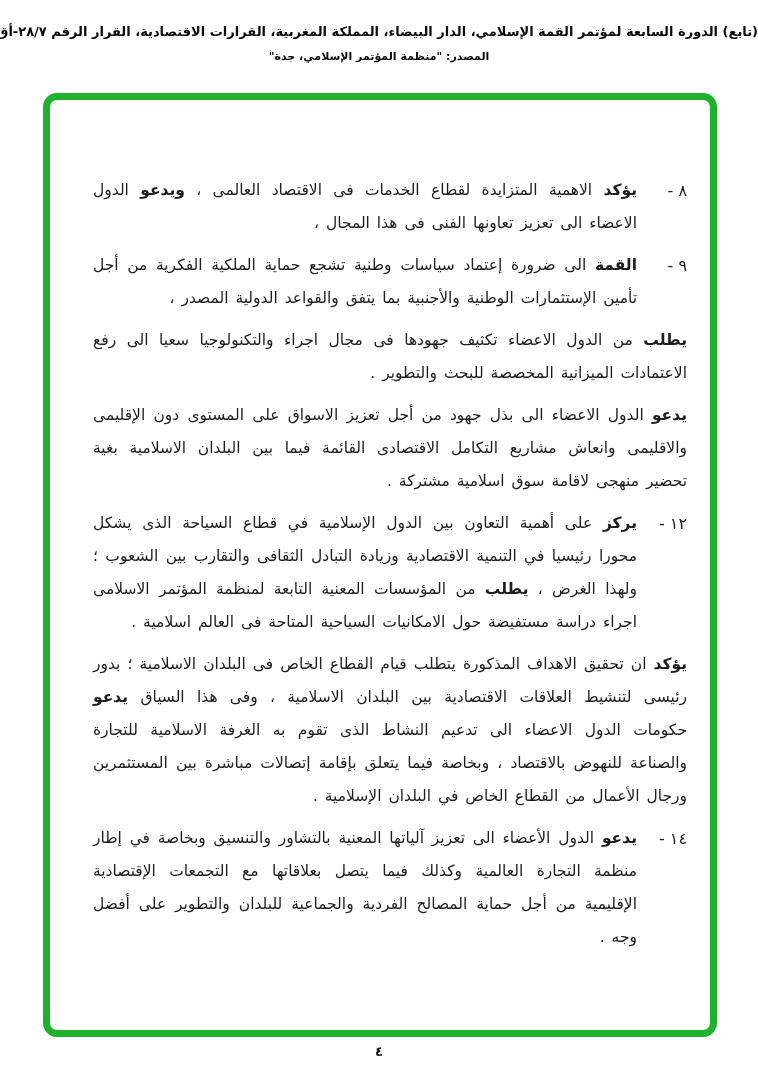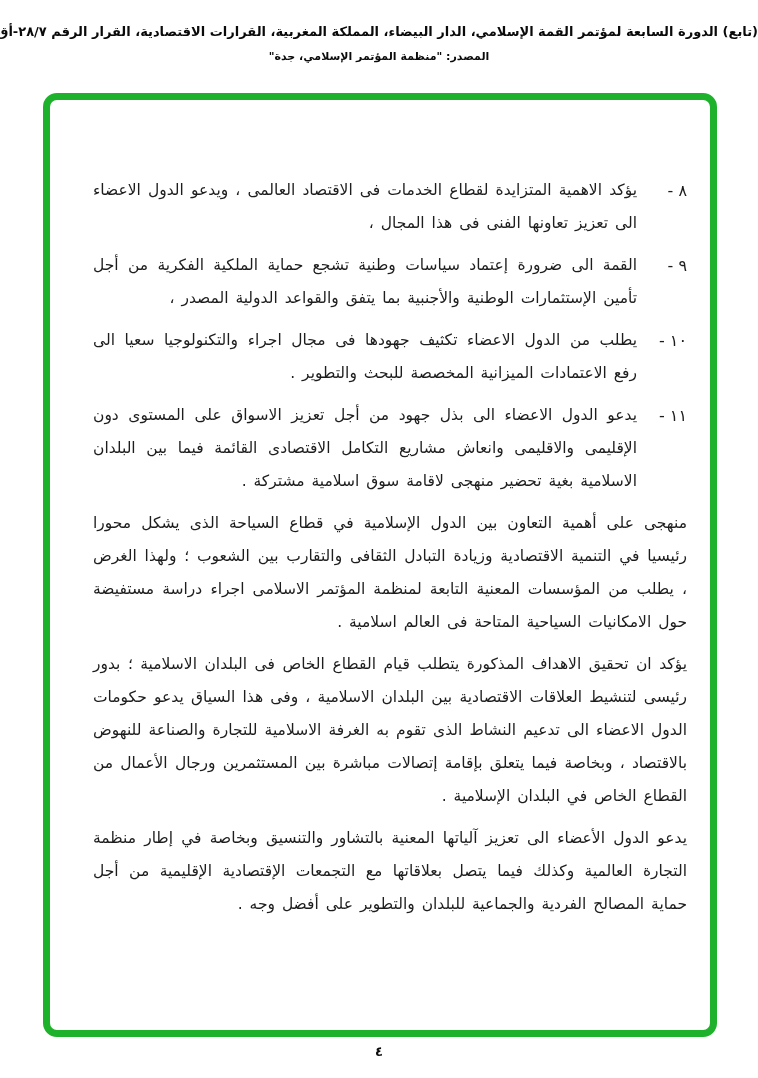--- a/index.html
+++ b/index.html
@@ -72,21 +72,21 @@
   }
   .para-text {
     flex: 1;
     font-size: 15.5px;
     line-height: 33px;
     text-align: justify;
     word-spacing: 2px;
     color: #1d1d1d;
   }
   .para-text b {
-    font-weight: normal;
+    font-weight: bold;
   }
   
   .page-footer {
     position: absolute;
     top: 1044px;
     left: 0;
     width: 100%;
     text-align: center;
     font-size: 13px;
     font-weight: bold;
@@ -108,33 +108,33 @@
   <div class="resolution-list">
       <div class="para">
         <div class="para-num">٨ -</div>
         <div class="para-text"><b>يؤكد</b><span> الاهمية المتزايدة لقطاع الخدمات فى الاقتصاد العالمى ، </span><b>ويدعو</b><span> الدول الاعضاء الى تعزيز تعاونها الفنى فى هذا المجال ،</span></div>
       </div>
       <div class="para">
         <div class="para-num">٩ -</div>
         <div class="para-text"><b>القمة</b><span> الى ضرورة إعتماد سياسات وطنية تشجع حماية الملكية الفكرية من أجل تأمين الإستثمارات الوطنية والأجنبية بما يتفق والقواعد الدولية المصدر ،</span></div>
       </div>
       <div class="para">
-        <div class="para-num">١٠ -</div>
         <div class="para-text"><b>يطلب</b><span> من الدول الاعضاء تكثيف جهودها فى مجال اجراء والتكنولوجيا سعيا الى رفع الاعتمادات الميزانية المخصصة للبحث والتطوير .</span></div>
       </div>
       <div class="para">
-        <div class="para-num">١١ -</div>
         <div class="para-text"><b>يدعو</b><span> الدول الاعضاء الى بذل جهود من أجل تعزيز الاسواق على المستوى دون الإقليمى والاقليمى وانعاش مشاريع التكامل الاقتصادى القائمة فيما بين البلدان الاسلامية بغية تحضير منهجى لاقامة سوق اسلامية مشتركة .</span></div>
       </div>
       <div class="para">
-        <div class="para-text"><b>منهجى</b><span> على أهمية التعاون بين الدول الإسلامية في قطاع السياحة الذى يشكل محورا رئيسيا في التنمية الاقتصادية وزيادة التبادل الثقافى والتقارب بين الشعوب ؛ ولهذا الغرض ، </span><b>يطلب</b><span> من المؤسسات المعنية التابعة لمنظمة المؤتمر الاسلامى اجراء دراسة مستفيضة حول الامكانيات السياحية المتاحة فى العالم اسلامية .</span></div>
+        <div class="para-num">١٢ -</div>
+        <div class="para-text"><b>يركز</b><span> على أهمية التعاون بين الدول الإسلامية في قطاع السياحة الذى يشكل محورا رئيسيا في التنمية الاقتصادية وزيادة التبادل الثقافى والتقارب بين الشعوب ؛ ولهذا الغرض ، </span><b>يطلب</b><span> من المؤسسات المعنية التابعة لمنظمة المؤتمر الاسلامى اجراء دراسة مستفيضة حول الامكانيات السياحية المتاحة فى العالم اسلامية .</span></div>
       </div>
       <div class="para">
         <div class="para-text"><b>يؤكد</b><span> ان تحقيق الاهداف المذكورة يتطلب قيام القطاع الخاص فى البلدان الاسلامية ؛ بدور رئيسى لتنشيط العلاقات الاقتصادية بين البلدان الاسلامية ، وفى هذا السياق </span><b>يدعو</b><span> حكومات الدول الاعضاء الى تدعيم النشاط الذى تقوم به الغرفة الاسلامية للتجارة والصناعة للنهوض بالاقتصاد ، وبخاصة فيما يتعلق بإقامة إتصالات مباشرة بين المستثمرين ورجال الأعمال من القطاع الخاص في البلدان الإسلامية .</span></div>
       </div>
       <div class="para">
+        <div class="para-num">١٤ -</div>
         <div class="para-text"><b>يدعو</b><span> الدول الأعضاء الى تعزيز آلياتها المعنية بالتشاور والتنسيق وبخاصة في إطار منظمة التجارة العالمية وكذلك فيما يتصل بعلاقاتها مع التجمعات الإقتصادية الإقليمية من أجل حماية المصالح الفردية والجماعية للبلدان والتطوير على أفضل وجه .</span></div>
       </div>
     </div>
 
   <div class="page-footer">٤</div>
 
 </div>
 
 </body></html>

